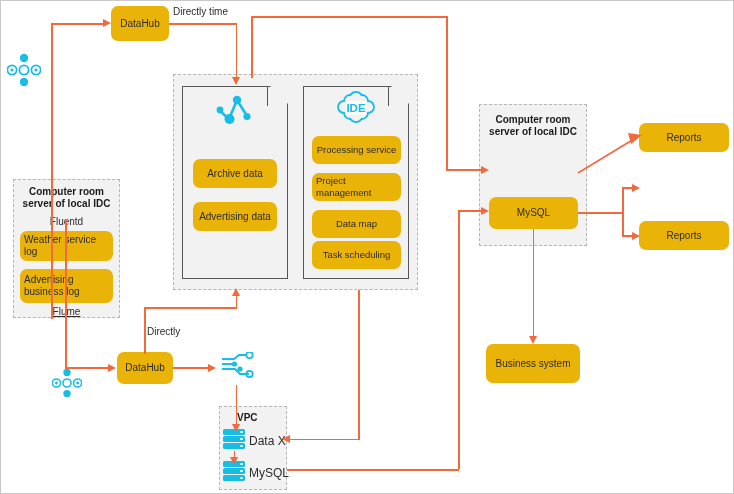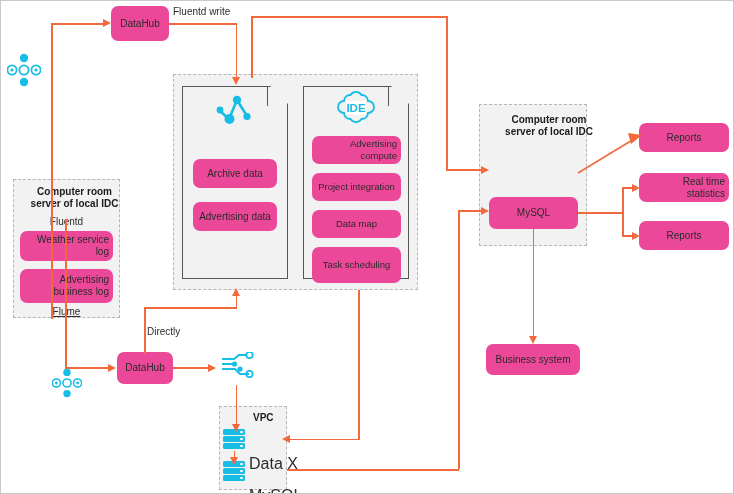--- a/index.html
+++ b/index.html
@@ -6,33 +6,33 @@
   body{font-family:"Liberation Sans","DejaVu Sans",sans-serif;}
   #canvas{
     position:relative;width:734px;height:494px;background:#ffffff;
     border:1px solid #c9c9c9;box-sizing:border-box;overflow:hidden;
   }
   
   .abs{position:absolute;box-sizing:border-box;}
 
   
   .node{
-    background:#ec4899;border-radius:7px;
-    display:flex;align-items:center;justify-content:center;text-align:right;
+    background:#eab308;border-radius:7px;
+    display:flex;align-items:center;justify-content:center;text-align:left;
     color:#2b2b2b;font-size:10px;line-height:12px;padding:2px 4px;
   }
   .node.small{font-size:9.5px;}
 
   
   .group{
     background:#f2f2f2;border:1px dashed #b6b6b6;
   }
   .group-title{
     position:absolute;left:0;right:0;text-align:center;
-    font-size:10px;font-weight:bold;color:#1a1a1a;line-height:12px;padding-left:16px;
+    font-size:10px;font-weight:bold;color:#1a1a1a;line-height:12px;
   }
   .plain-label{
     position:absolute;text-align:center;font-size:10px;color:#2b2b2b;line-height:12px;
   }
 
   
   .doc{
     background:#f2f2f2;border:1px solid #555;
     clip-path:polygon(0 0, calc(100% - 18px) 0, 100% 18px, 100% 100%, 0 100%);
   }
@@ -48,21 +48,21 @@
   .lnv{width:1.6px;}
   .arrow{position:absolute;width:0;height:0;}
   .ar-right{border-top:4.5px solid transparent;border-bottom:4.5px solid transparent;border-left:8px solid #f2693c;}
   .ar-left{border-top:4.5px solid transparent;border-bottom:4.5px solid transparent;border-right:8px solid #f2693c;}
   .ar-down{border-left:4.5px solid transparent;border-right:4.5px solid transparent;border-top:8px solid #f2693c;}
   .ar-up{border-left:4.5px solid transparent;border-right:4.5px solid transparent;border-bottom:8px solid #f2693c;}
   .edge-label{position:absolute;font-size:10px;color:#2b2b2b;white-space:nowrap;}
   .db-icon{position:absolute;width:22px;height:22px;}
   .db-bar{position:absolute;left:0;width:22px;height:5.5px;background:#17bde5;border-radius:1.5px;}
   .db-dot{position:absolute;right:2.5px;top:1.6px;width:2.2px;height:2.2px;border-radius:50%;background:#ffffff;}
-  .vpc-row-label{position:absolute;font-size:16px;color:#2b2b2b;margin-top:21px;}
+  .vpc-row-label{position:absolute;font-size:12px;color:#2b2b2b;}
 </style>
 </head>
 <body>
 
 <div id="canvas">
 
   <div class="abs group" style="left:12px;top:178px;width:107px;height:139px;">
     <div class="group-title" style="top:6px;">
       <span>Computer room</span><br>
       <span>server of local IDC</span>
@@ -123,24 +123,24 @@
   </div>
   <div class="abs" style="left:334px;top:90px;width:42px;height:34px;">
     <svg width="42" height="34" viewBox="0 0 42 34">
       <path d="M9 10 a6 6 0 0 1 6.5 -6 a6.5 6.5 0 0 1 11 0 a6 6 0 0 1 6.5 6
                a5.5 5.5 0 0 1 0 12 a6 6 0 0 1 -6.5 6 a6.5 6.5 0 0 1 -11 0
                a6 6 0 0 1 -6.5 -6 a5.5 5.5 0 0 1 0 -12 z" fill="none" stroke="#17bde5" stroke-width="1.8"></path>
       <rect x="11" y="10" width="20" height="14" fill="#ffffff" stroke="none"></rect>
       <text x="21" y="21" text-anchor="middle" font-family="Liberation Sans, sans-serif" font-size="11.5" font-weight="bold" fill="#17bde5">IDE</text>
     </svg>
   </div>
-  <div class="abs node small" style="left:311px;top:135px;width:89px;height:28px;">Advertising compute</div>
-  <div class="abs node small" style="left:311px;top:172px;width:89px;height:28px;">Project integration</div>
+  <div class="abs node small" style="left:311px;top:135px;width:89px;height:28px;">Processing service</div>
+  <div class="abs node small" style="left:311px;top:172px;width:89px;height:28px;">Project management</div>
   <div class="abs node small" style="left:311px;top:209px;width:89px;height:28px;">Data map</div>
-  <div class="abs node small" style="left:311px;top:246px;width:89px;height:36px;">Task scheduling</div>
+  <div class="abs node small" style="left:311px;top:240px;width:89px;height:28px;">Task scheduling</div>
 
   <div class="abs node" style="left:116px;top:351px;width:56px;height:32px;">DataHub</div>
   <div class="abs" style="left:219px;top:351px;width:34px;height:32px;">
     <svg width="34" height="32" viewBox="0 0 34 32">
       <path d="M2 7 h12 l5 -4 h8" fill="none" stroke="#17bde5" stroke-width="2"></path>
       <path d="M2 12 h10" fill="none" stroke="#17bde5" stroke-width="2"></path>
       <path d="M2 17 h13 l5 5 h9" fill="none" stroke="#17bde5" stroke-width="2"></path>
       <circle cx="29.5" cy="3" r="3.2" fill="none" stroke="#17bde5" stroke-width="1.8"></circle>
       <circle cx="14.5" cy="12" r="2.6" fill="#17bde5"></circle>
       <circle cx="29.5" cy="22" r="3.2" fill="none" stroke="#17bde5" stroke-width="1.8"></circle>
@@ -178,32 +178,31 @@
   <div class="vpc-row-label" style="left:248px;top:465px;">MySQL</div>
 
   <div class="abs group" style="left:478px;top:103px;width:108px;height:142px;"></div>
   <div class="group-title" style="left:478px;top:113px;width:108px;">
     <span>Computer room</span><br>
     <span>server of local IDC</span>
   </div>
   <div class="abs node" style="left:488px;top:196px;width:89px;height:32px;">MySQL</div>
 
   <div class="abs node" style="left:638px;top:122px;width:90px;height:29px;">Reports</div>
-  <div class="abs node" style="left:638px;top:172px;width:90px;height:29px;">Real time statistics</div>
   <div class="abs node" style="left:638px;top:220px;width:90px;height:29px;">Reports</div>
-  <div class="abs node" style="left:485px;top:343px;width:94px;height:31px;">Business system</div>
+  <div class="abs node" style="left:485px;top:343px;width:94px;height:39px;">Business system</div>
 
   <div class="ln lnv" style="left:50px;top:22px;height:296px;"></div>
   <div class="ln lnh" style="left:50px;top:22px;width:52px;"></div>
   <div class="arrow ar-right" style="left:102px;top:18px;"></div>
 
   <div class="ln lnh" style="left:168px;top:22px;width:68px;"></div>
   <div class="ln lnv" style="left:234.5px;top:22px;height:55px;"></div>
   <div class="arrow ar-down" style="left:231px;top:76px;"></div>
-  <div class="edge-label" style="left:172px;top:5px;">Fluentd write</div>
+  <div class="edge-label" style="left:172px;top:5px;">Directly time</div>
 
   <div class="ln lnv" style="left:250px;top:15px;height:62px;"></div>
   <div class="ln lnh" style="left:250px;top:15px;width:196px;"></div>
   <div class="ln lnv" style="left:445px;top:15px;height:154px;"></div>
   <div class="ln lnh" style="left:445px;top:168px;width:36px;"></div>
   <div class="arrow ar-right" style="left:480px;top:164.5px;"></div>
 
   <div class="ln lnv" style="left:64px;top:218px;height:149px;"></div>
   <div class="ln lnh" style="left:64px;top:366px;width:44px;"></div>
   <div class="arrow ar-right" style="left:107px;top:362.5px;"></div>

